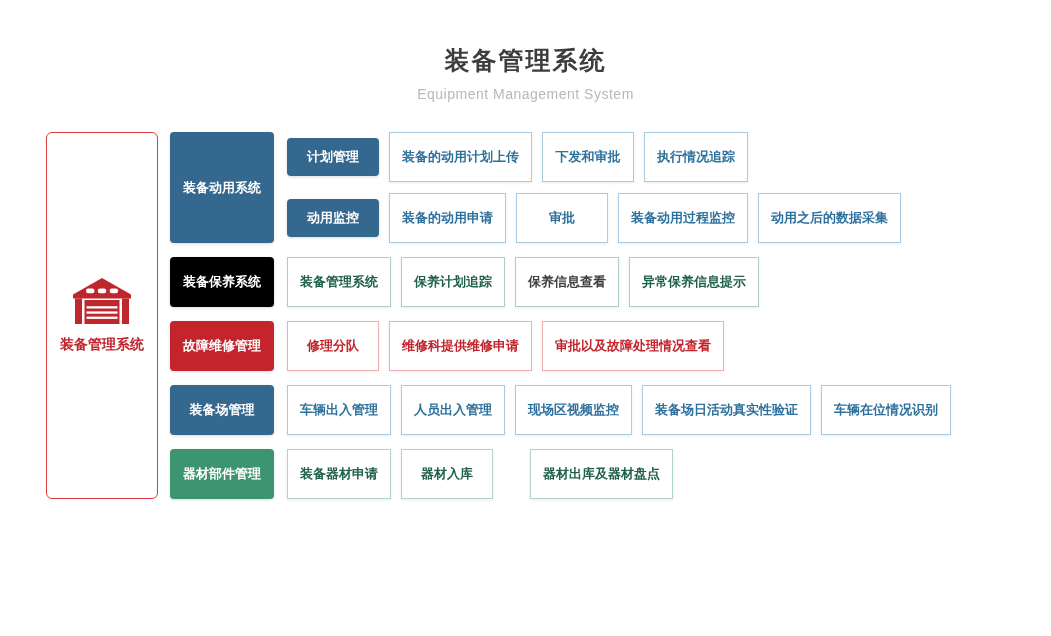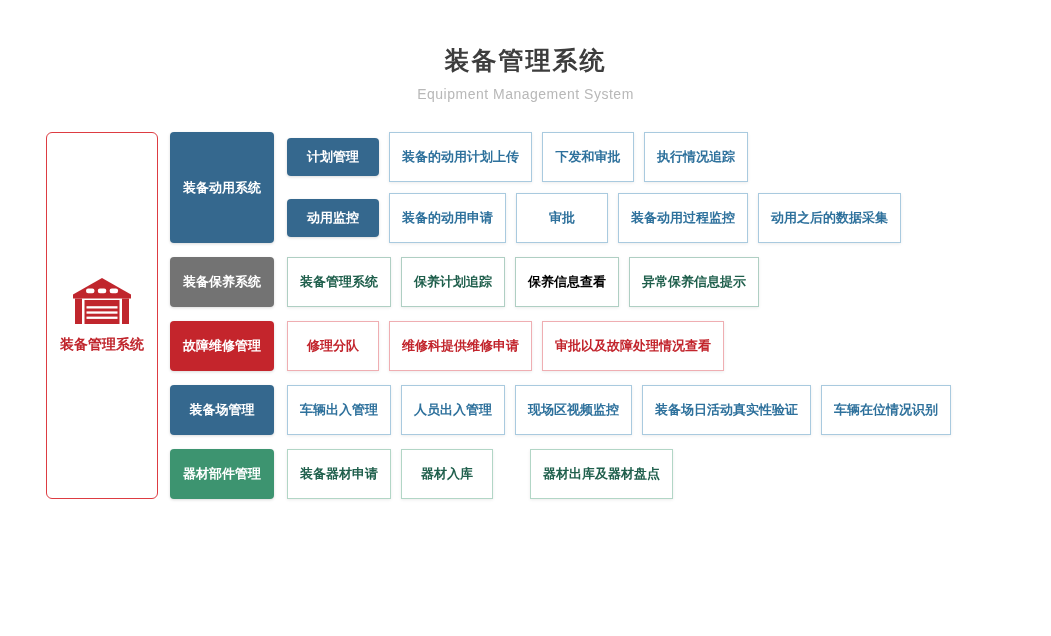--- a/index.html
+++ b/index.html
@@ -134,26 +134,26 @@
           <div class="row">
             <div class="sub-label" style="background: rgb(53, 104, 142);">动用监控</div>
             <div class="node" style="border-color: rgb(169, 202, 223); color: rgb(46, 113, 156);">装备的动用申请</div>
             <div class="node" style="border-color: rgb(169, 202, 223); color: rgb(46, 113, 156);">审批</div>
             <div class="node" style="border-color: rgb(169, 202, 223); color: rgb(46, 113, 156);">装备动用过程监控</div>
             <div class="node" style="border-color: rgb(169, 202, 223); color: rgb(46, 113, 156);">动用之后的数据采集</div>
           </div>
         </div>
       </div>
       <div class="group">
-        <div class="group-label" style="background: #737373;">装备保养系统</div>
+        <div class="group-label" style="background: #000000;">装备保养系统</div>
         <div class="group-rows">
           <div class="row">
             <div class="node" style="border-color: rgb(175, 207, 195); color: rgb(31, 95, 76);">装备管理系统</div>
             <div class="node" style="border-color: rgb(175, 207, 195); color: rgb(31, 95, 76);">保养计划追踪</div>
-            <div class="node" style="border-color: rgb(175, 207, 195); color: #000000;">保养信息查看</div>
+            <div class="node" style="border-color: rgb(175, 207, 195); color: #404040;">保养信息查看</div>
             <div class="node" style="border-color: rgb(175, 207, 195); color: rgb(31, 95, 76);">异常保养信息提示</div>
           </div>
         </div>
       </div>
       <div class="group">
         <div class="group-label" style="background: rgb(196, 37, 44);">故障维修管理</div>
         <div class="group-rows">
           <div class="row">
             <div class="node" style="border-color: rgb(239, 174, 178); color: rgb(194, 36, 44);">修理分队</div>
             <div class="node" style="border-color: rgb(239, 174, 178); color: rgb(194, 36, 44);">维修科提供维修申请</div>

